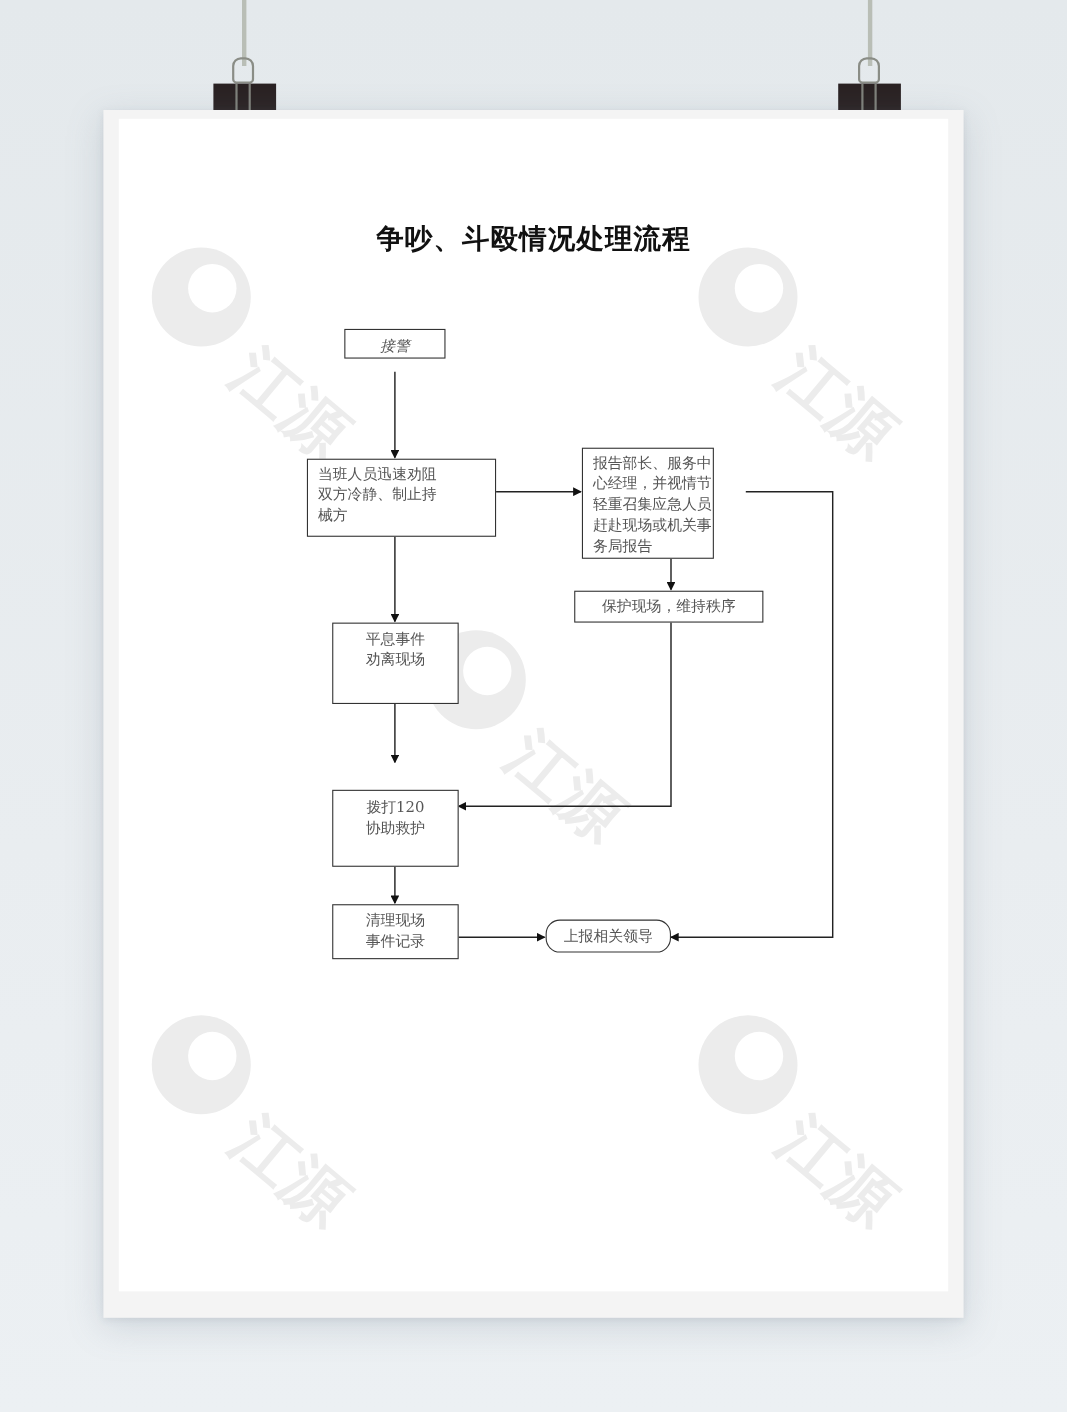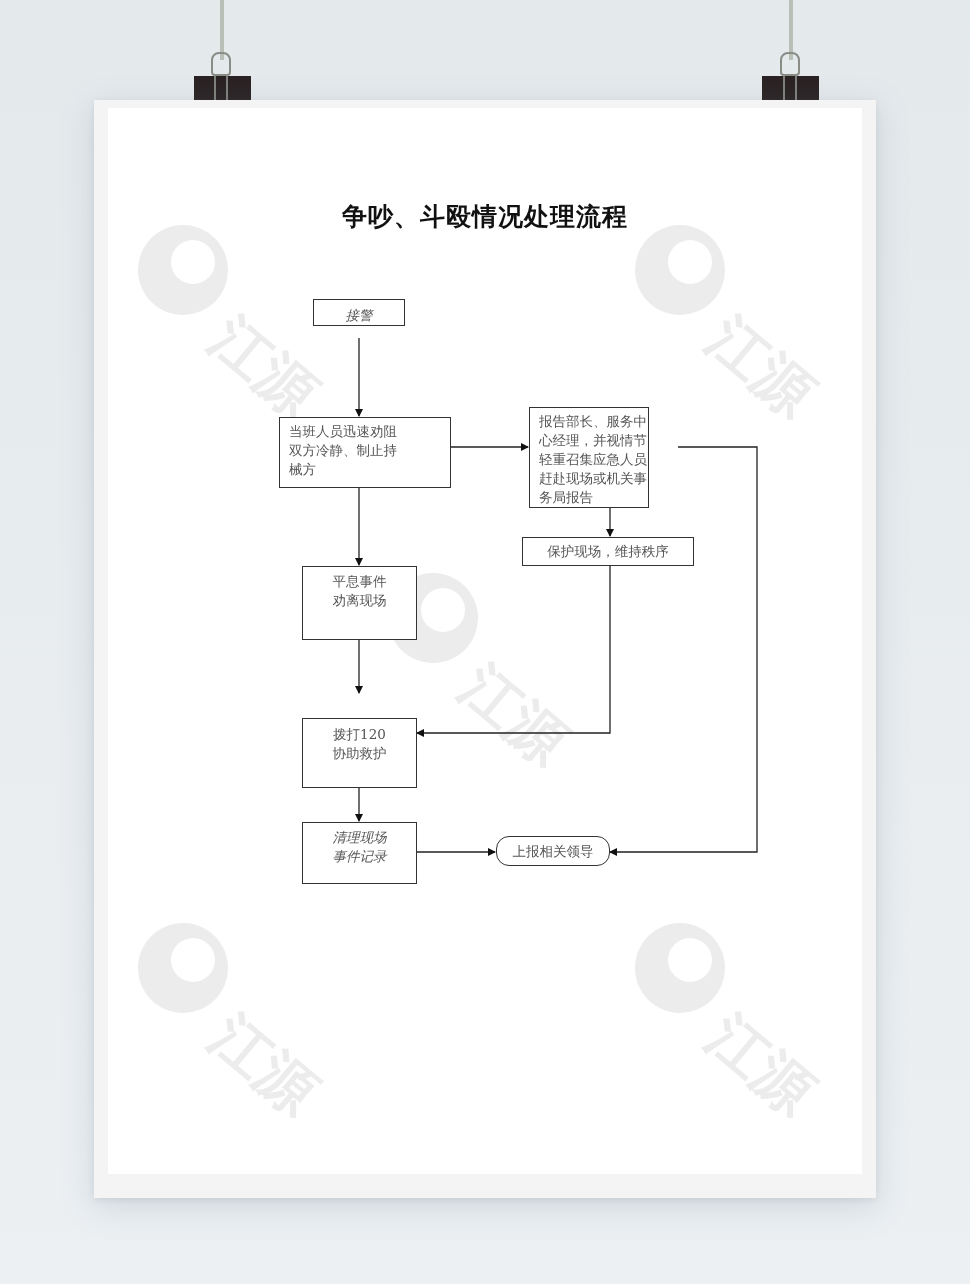--- a/index.html
+++ b/index.html
@@ -116,19 +116,19 @@
   <span class="txt">保护现场，维持秩序</span>
 </div>
 <div class="box center" style="left:302px;top:566px;width:115px;height:74px;padding-top:5px;">
   <span class="txt">平息事件
 劝离现场</span>
 </div>
 <div class="box center" style="left:302px;top:694px;width:115px;height:70px;padding-top:6px;margin-top:24px;">
   <span class="txt">拨打120
 协助救护</span>
 </div>
-<div class="box center" style="left:302px;top:822px;width:115px;height:62px;padding-top:5px;font-style:italic;">
+<div class="box center" style="left:302px;top:822px;width:115px;height:50px;padding-top:5px;">
   <span class="txt">清理现场
 事件记录</span>
 </div>
 <div class="box center" style="left:496px;top:836px;width:114px;height:30px;padding-top:5px;border-radius:13px;">
   <span class="txt">上报相关领导</span>
 </div>
 
 </body></html>

